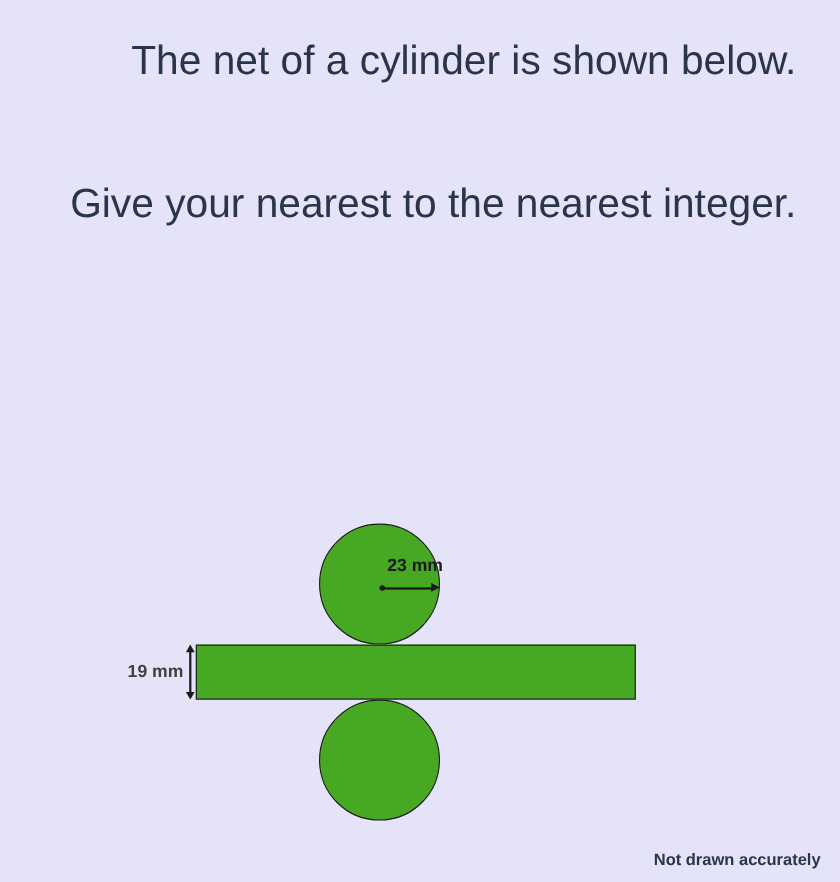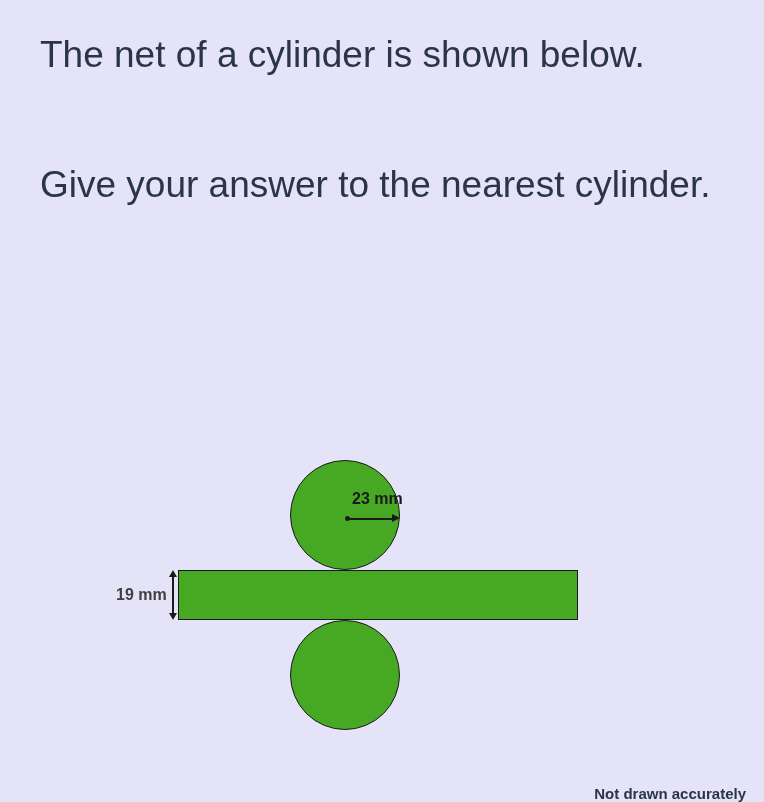--- a/index.html
+++ b/index.html
@@ -6,31 +6,31 @@
   body {
     width: 764px;
     height: 802px;
     background: #E5E3F8;
     font-family: -apple-system, BlinkMacSystemFont, 'Segoe UI', sans-serif;
     position: relative;
     overflow: hidden;
   }
   .question {
     padding: 30px 40px 0 40px;
-    text-align: left;
+    text-align: right;
     color: #2A3548;
     font-size: 37px;
     line-height: 1.35;
   }
   .question p {
     margin-bottom: 30px;
   }
   .diagram {
     position: absolute;
-    top: 460px;
+    top: 476px;
     left: 0;
     width: 764px;
     height: 320px;
   }
   .circle {
     position: absolute;
     width: 110px;
     height: 110px;
     border-radius: 50%;
     background: #47A823;
@@ -135,34 +135,34 @@
     bottom: 0;
     width: 0;
     height: 0;
     border-top: 7px solid #1a1a1a;
     border-left: 4.5px solid transparent;
     border-right: 4.5px solid transparent;
   }
   .disclaimer {
     position: absolute;
     right: 18px;
-    bottom: 0;
+    bottom: 12px;
     font-size: 15px;
     font-weight: 600;
     color: #2A3548;
   }
 </style>
 </head>
 <body>
 
 <div class="question">
   <p>The net of a cylinder is shown below.</p>
   <p>
     <br>
-    <span>Give your answer to the nearest cylinder.</span>
+    <span>Give your nearest to the nearest integer.</span>
   </p>
 </div>
 
 <div class="diagram">
   <div class="circle circle-top"></div>
 
   <div class="radius-label">23 mm</div>
   <div class="radius-arrow">
     <div class="line"></div>
     <div class="head"></div>

